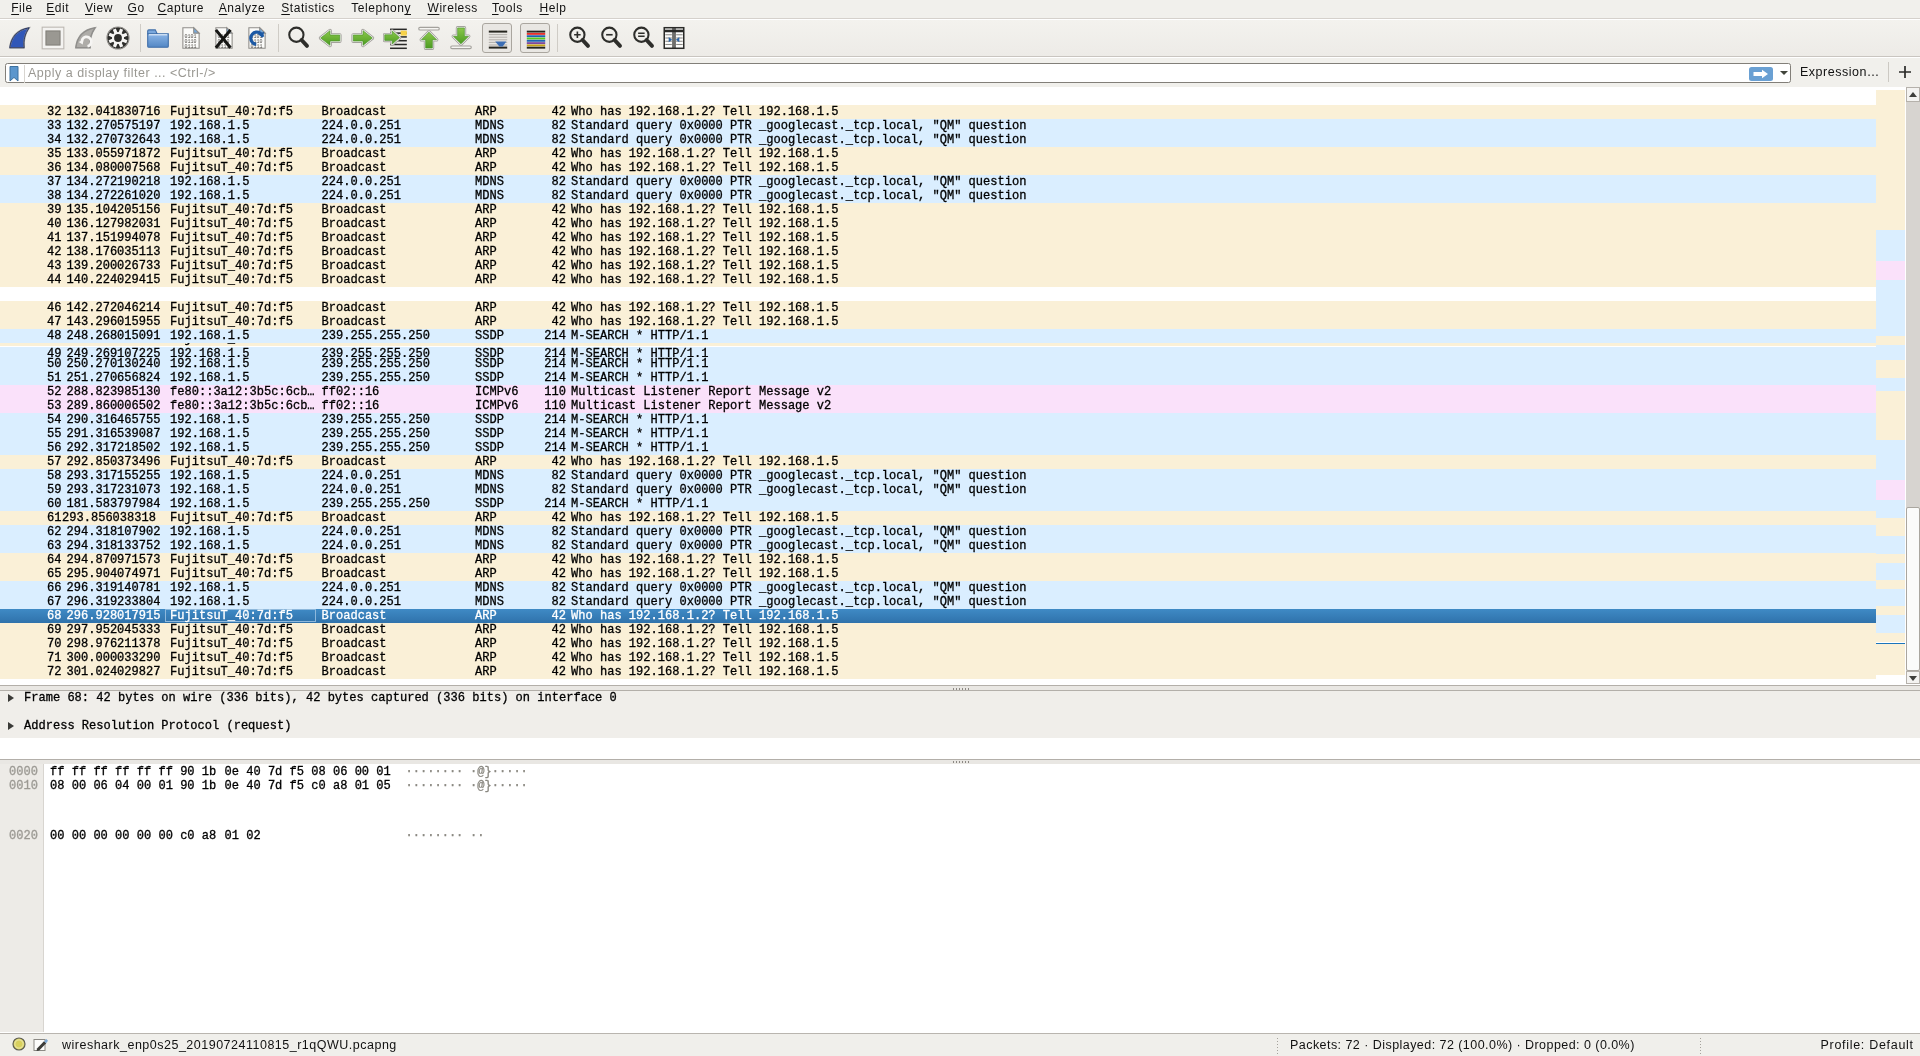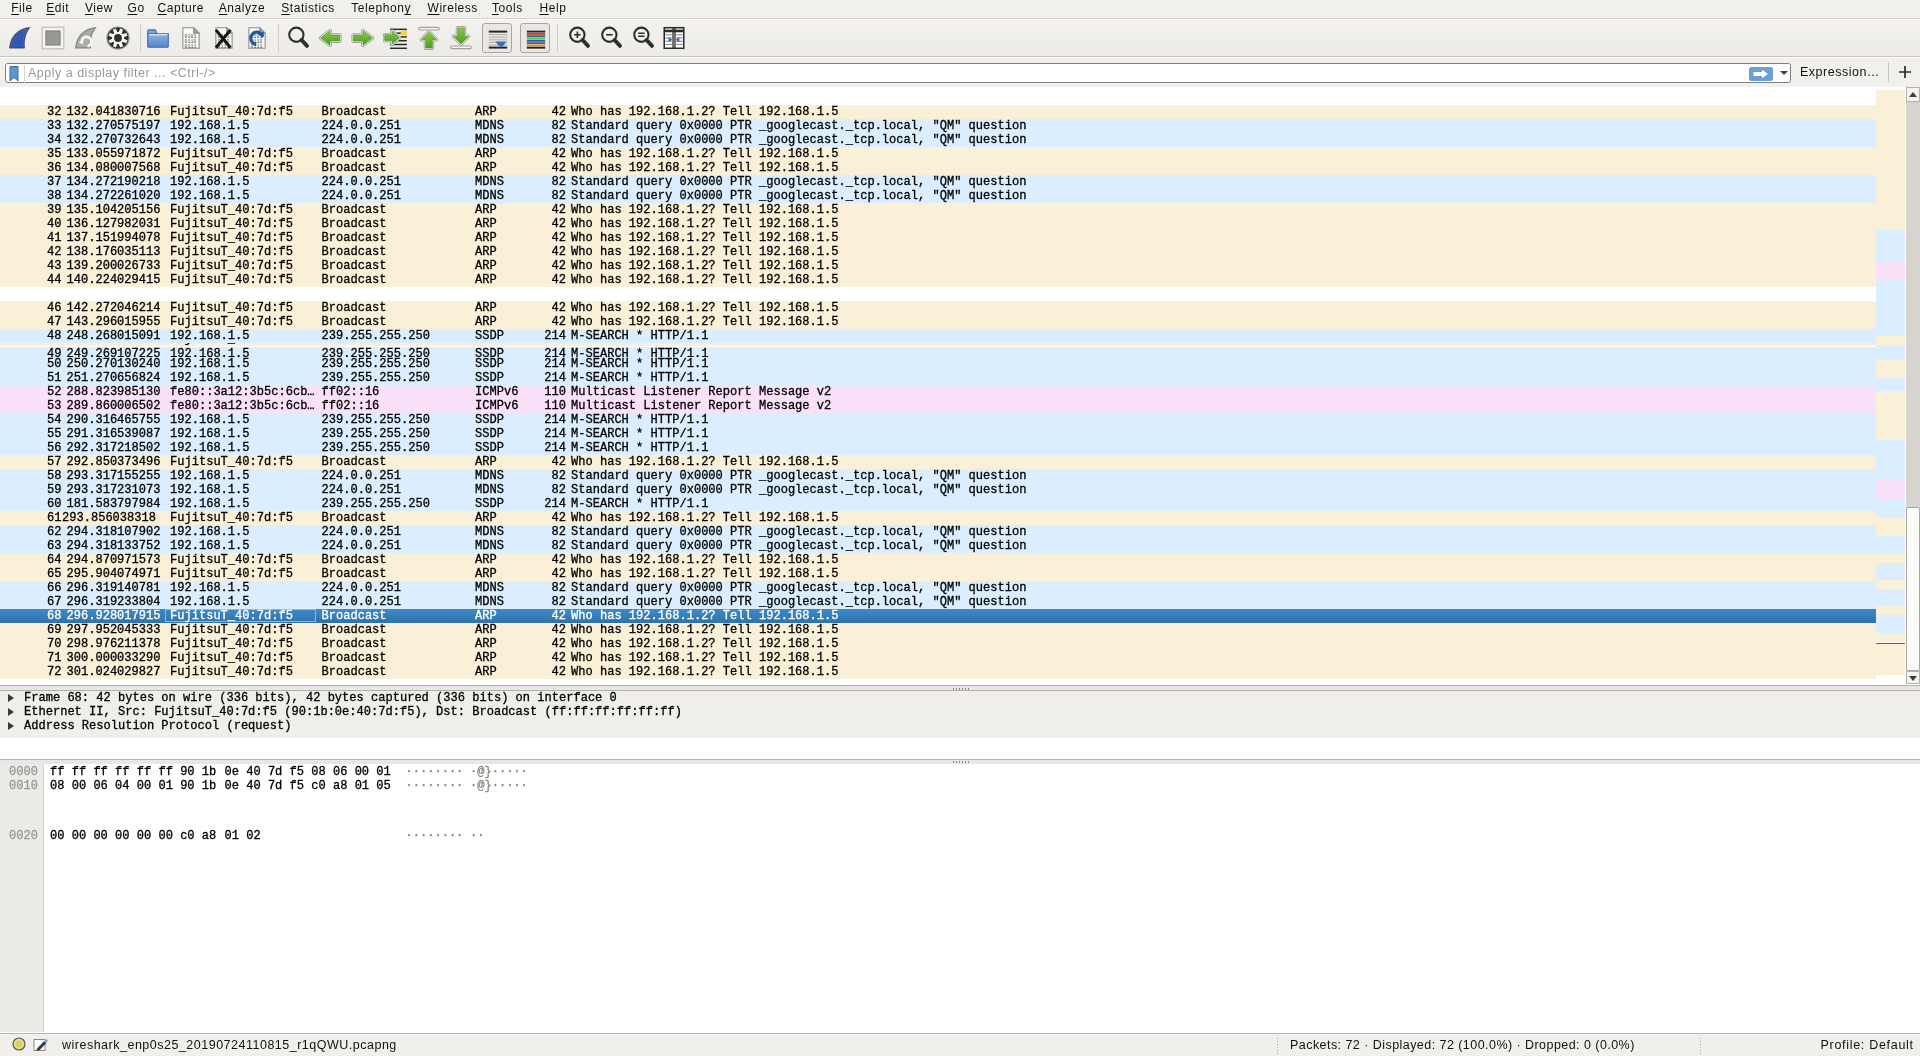--- a/index.html
+++ b/index.html
@@ -352,21 +352,20 @@
     <div class="sbbtn" style="top:584px;height:12.5px">
         <div class="tri-dn"></div>
       </div>
     <div id="sbthumb"></div>
   </div>
   <div class="split" style="top:685px">
       <div class="dots"></div>
     </div>
   <div id="dgray"></div>
   <div class="drow" style="top:690.5px"><b></b><s>Frame 68: 42 bytes on wire (336 bits), 42 bytes captured (336 bits) on interface 0</s></div>
-    <div class="drow" style="top:704.5px"><b></b><s>Ethernet II, Src: FujitsuT_40:7d:f5 (90:1b:0e:40:7d:f5), Dst: Broadcast (ff:ff:ff:ff:ff:ff)</s></div>
     <div class="drow" style="top:718.5px"><b></b><s>Address Resolution Protocol (request)</s></div>
   <div class="split" style="top:758.5px">
       <div class="dots"></div>
     </div>
   <div id="xpane">
       <div id="xoffcol"></div>
     </div>
   <div class="xrow" style="top:765px"><s class="xo" style="left:9px">0000</s><s style="left:50px">ff ff ff ff ff ff 90 1b</s><s style="left:224.5px">0e 40 7d f5 08 06 00 01</s><s class="xa" style="left:405.5px">········</s><s class="xa" style="left:470px">·@}·····</s></div>
     <div class="xrow" style="top:779px"><s class="xo" style="left:9px">0010</s><s style="left:50px">08 00 06 04 00 01 90 1b</s><s style="left:224.5px">0e 40 7d f5 c0 a8 01 05</s><s class="xa" style="left:405.5px">········</s><s class="xa" style="left:470px">·@}·····</s></div>
     <div class="xrow" style="top:829px"><s class="xo" style="left:9px">0020</s><s style="left:50px">00 00 00 00 00 00 c0 a8</s><s style="left:224.5px">01 02</s><s class="xa" style="left:405.5px">········</s><s class="xa" style="left:470px">··</s></div>

